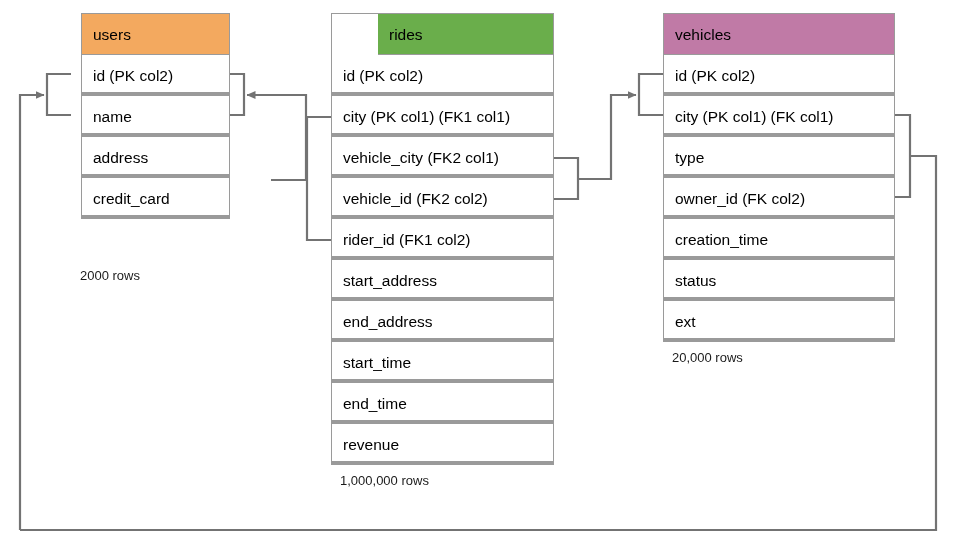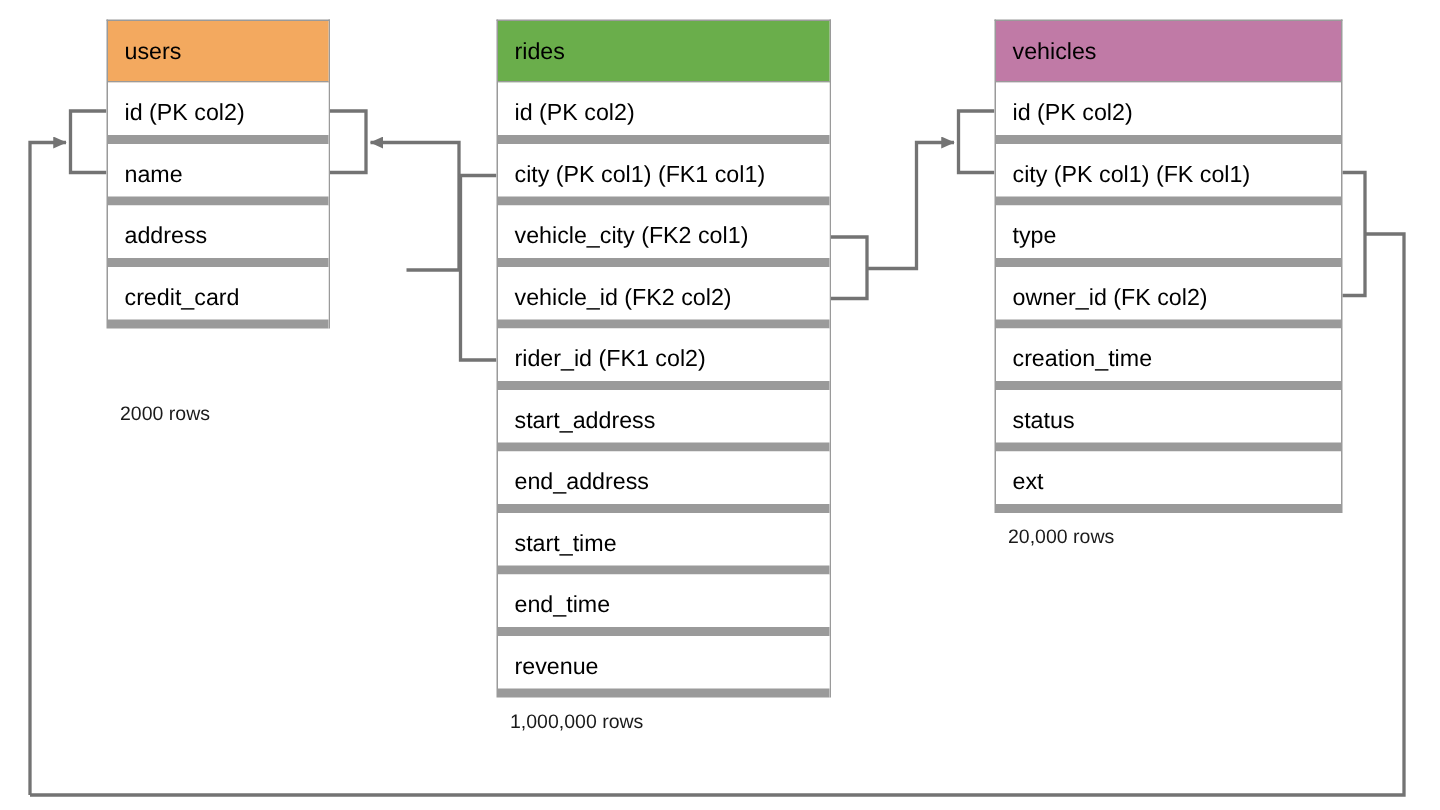--- a/index.html
+++ b/index.html
@@ -48,21 +48,21 @@
     overflow: hidden;
   }
   .entity-field {
     box-sizing: border-box;
     height: 41px;
     line-height: 41px;
     padding: 0 0 0 11px;
     font-size: 15.5px;
     color: #000000;
     background: #ffffff;
-    border-bottom: 6px solid #c2410c;
+    border-bottom: 4px solid #c2410c;
     white-space: nowrap;
     overflow: hidden;
   }
   .row-count {
     position: absolute;
     font-size: 13px;
     color: #1a1a1a;
     white-space: nowrap;
     z-index: 2;
   }
@@ -95,30 +95,30 @@
       <path d="M 578 179 L 611 179 L 611 95 L 636 95" marker-end="url(#arrowhead)"></path>
 
       <path d="M 663 74 L 639 74 L 639 115 L 663 115"></path>
 
       <path d="M 886 115 L 910 115 L 910 197 L 886 197"></path>
       <path d="M 910 156 L 936 156 L 936 530 L 20 530"></path>
     </g>
   </svg>
 
   <div id="entity-layer">
-      <div class="entity" style="left: 71px; top: 13px; width: 149px; border-color: rgb(154, 154, 154);">
+      <div class="entity" style="left: 81px; top: 13px; width: 149px; border-color: rgb(154, 154, 154);">
         <div class="entity-header" style="background: rgb(243, 169, 95); border-bottom-color: rgb(154, 154, 154);">users</div>
         <div class="entity-field" style="border-bottom-color: rgb(154, 154, 154);">id (PK col2)</div>
         <div class="entity-field" style="border-bottom-color: rgb(154, 154, 154);">name</div>
         <div class="entity-field" style="border-bottom-color: rgb(154, 154, 154);">address</div>
         <div class="entity-field" style="border-bottom-color: rgb(154, 154, 154);">credit_card</div>
       </div>
       <div class="row-count" style="left: 80px; top: 268px;">2000 rows</div>
       <div class="entity" style="left: 331px; top: 13px; width: 223px; border-color: rgb(154, 154, 154);">
-        <div class="entity-header" style="background: rgb(106, 174, 75); border-bottom-color: rgb(154, 154, 154);">rides</div>
+        <div class="entity-header" style="background: rgb(106, 174, 75); border-bottom-color: rgb(154, 154, 154); margin-left: 46px;">rides</div>
         <div class="entity-field" style="border-bottom-color: rgb(154, 154, 154);">id (PK col2)</div>
         <div class="entity-field" style="border-bottom-color: rgb(154, 154, 154);">city (PK col1) (FK1 col1)</div>
         <div class="entity-field" style="border-bottom-color: rgb(154, 154, 154);">vehicle_city (FK2 col1)</div>
         <div class="entity-field" style="border-bottom-color: rgb(154, 154, 154);">vehicle_id (FK2 col2)</div>
         <div class="entity-field" style="border-bottom-color: rgb(154, 154, 154);">rider_id (FK1 col2)</div>
         <div class="entity-field" style="border-bottom-color: rgb(154, 154, 154);">start_address</div>
         <div class="entity-field" style="border-bottom-color: rgb(154, 154, 154);">end_address</div>
         <div class="entity-field" style="border-bottom-color: rgb(154, 154, 154);">start_time</div>
         <div class="entity-field" style="border-bottom-color: rgb(154, 154, 154);">end_time</div>
         <div class="entity-field" style="border-bottom-color: rgb(154, 154, 154);">revenue</div>

